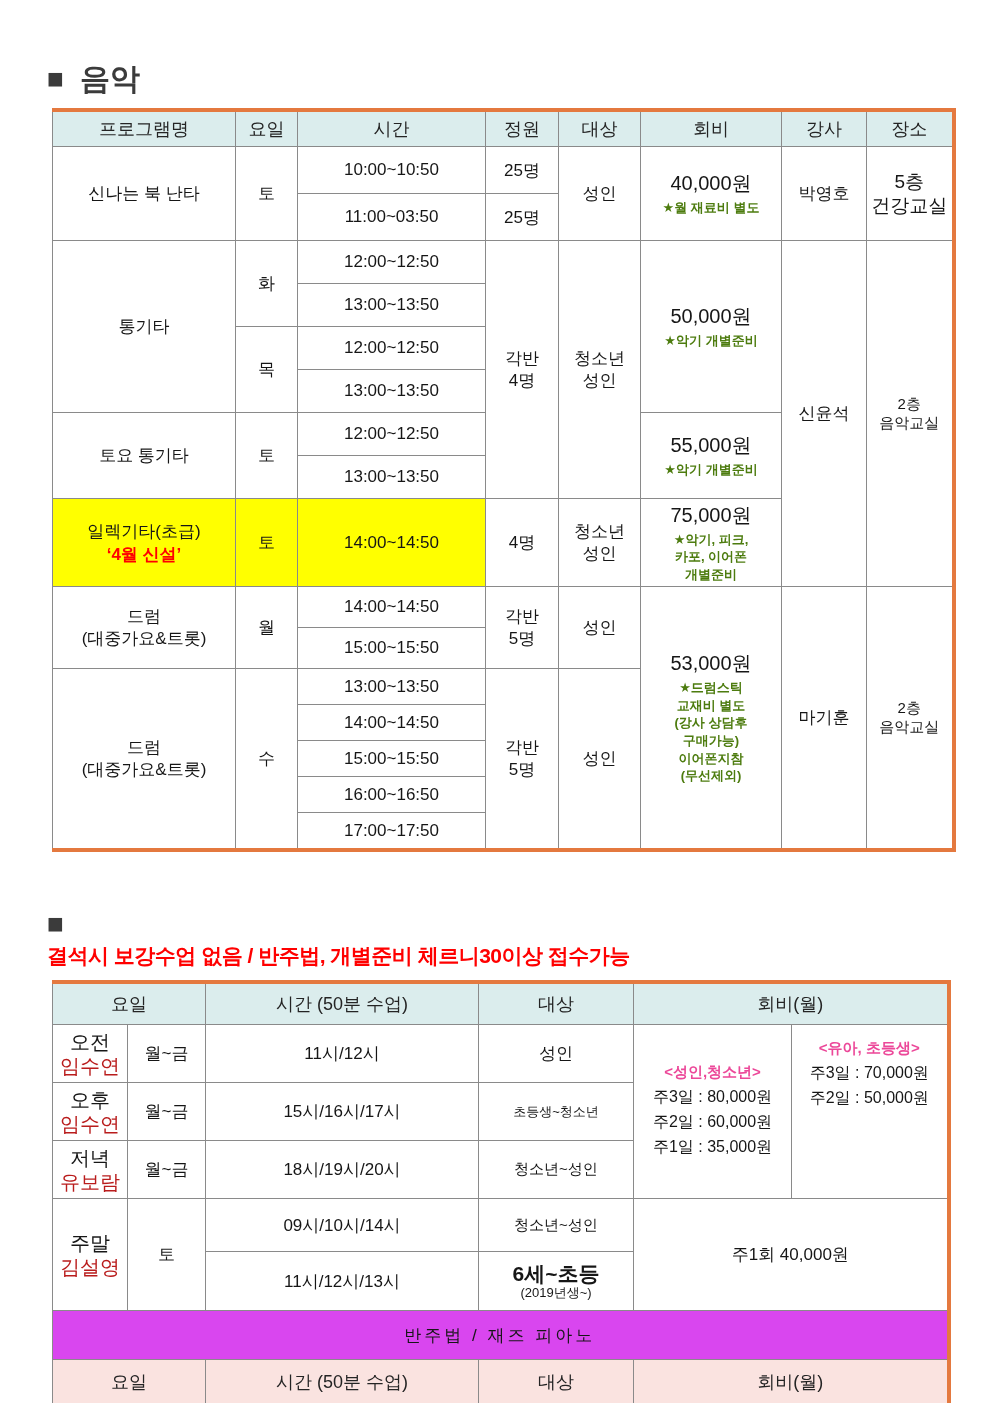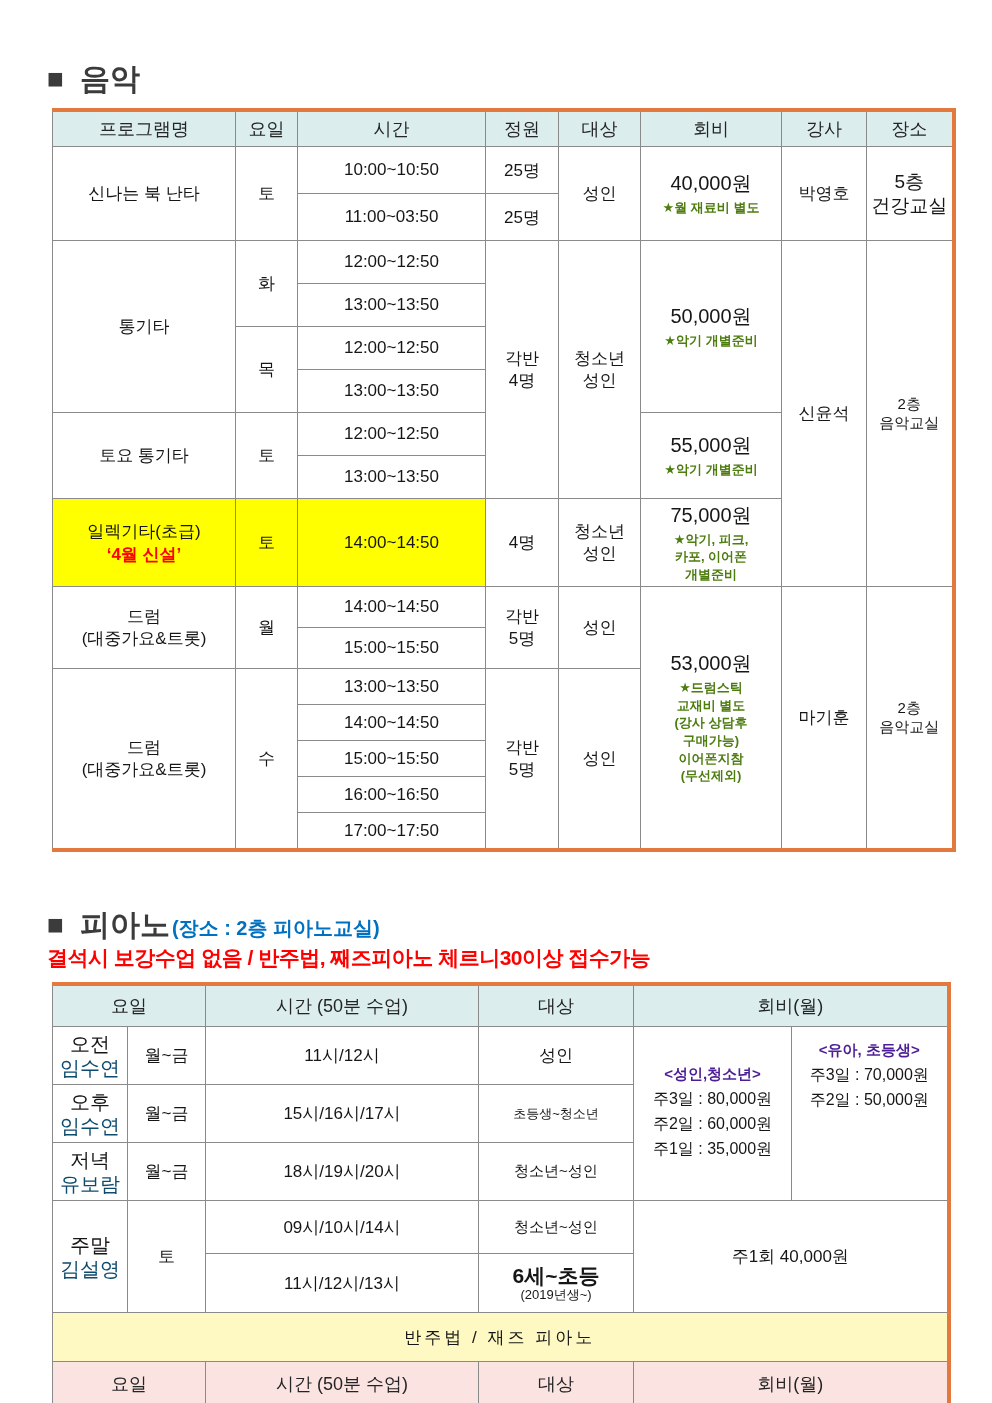--- a/index.html
+++ b/index.html
@@ -17,25 +17,25 @@
   table.tbl td { border:1px solid #8a8a8a; text-align:center; vertical-align:middle;
                  font-size:17px; color:#161616; padding:2px 3px; overflow:hidden; }
   tr.hdr td { background:#DBEDED; font-size:18px; color:#242424; }
   tr.hdr2 td { background:#FAE3E0; font-size:18px; color:#242424; }
 
   .multi { white-space:pre-line; line-height:1.25; }
   .fee-amt { font-size:20px; }
   .fee-note { font-size:13px; font-weight:bold; color:#4d7c0f; white-space:pre-line; line-height:1.35; margin-top:2px; }
   .yellow { background:#FFFF00; }
   .red { color:#FF0000; font-weight:bold; }
-  .teacher { color:#0c4a6e; }
+  .teacher { color:#b91c1c; }
   .session-line { line-height:1.2; font-size:20px; }
-  .magenta { color:#4c1d95; font-weight:bold; font-size:15px; margin-bottom:3px; }
+  .magenta { color:#ec4899; font-weight:bold; font-size:15px; margin-bottom:3px; }
   .fee-line { font-size:16px; line-height:1.55; }
-  .banner-cell { background:#fef9c3; font-size:20px; letter-spacing:3px; color:#333; }
+  .banner-cell { background:#d946ef; font-size:20px; letter-spacing:3px; color:#333; }
   .sub-small { font-size:13px; line-height:1.1; }
   .prog { font-size:18px; }
 
   
   .h30 td{height:30px} .h42 td{height:42px} .h38 td{height:38px} .h83 td{height:83px}
   .h36 td{height:36px} .h31 td{height:31px}
   .p36 td{height:36px} .p53 td{height:53px} .p48 td{height:48px} .p54 td{height:54px}
   .p44 td{height:44px} .p40 td{height:40px}
 </style>
 </head>
@@ -190,25 +190,22 @@
         <td>16:00~16:50</td>
       </tr>
   <tr class="h31">
         <td>17:00~17:50</td>
       </tr>
   </tbody>
 </table>
 
 <div class="sec-title" style="margin-top:58px; margin-bottom:4px;">
   <span class="bullet">■</span>
-  <span>
-    <span>피아노</span><span class="title-note">(장소 : 2층 피아노교실)</span>
-  </span>
 </div>
-<div class="notice">결석시 보강수업 없음 / 반주법, 째즈피아노 체르니30이상 접수가능</div>
+<div class="notice">결석시 보강수업 없음 / 반주법, 개별준비 체르니30이상 접수가능</div>
 
 <table class="tbl" style="width:896px;">
   <colgroup>
     <col style="width:75px">
       <col style="width:78px">
       <col style="width:273px">
     <col style="width:155px">
       <col style="width:158px">
       <col style="width:157px">
   </colgroup>

